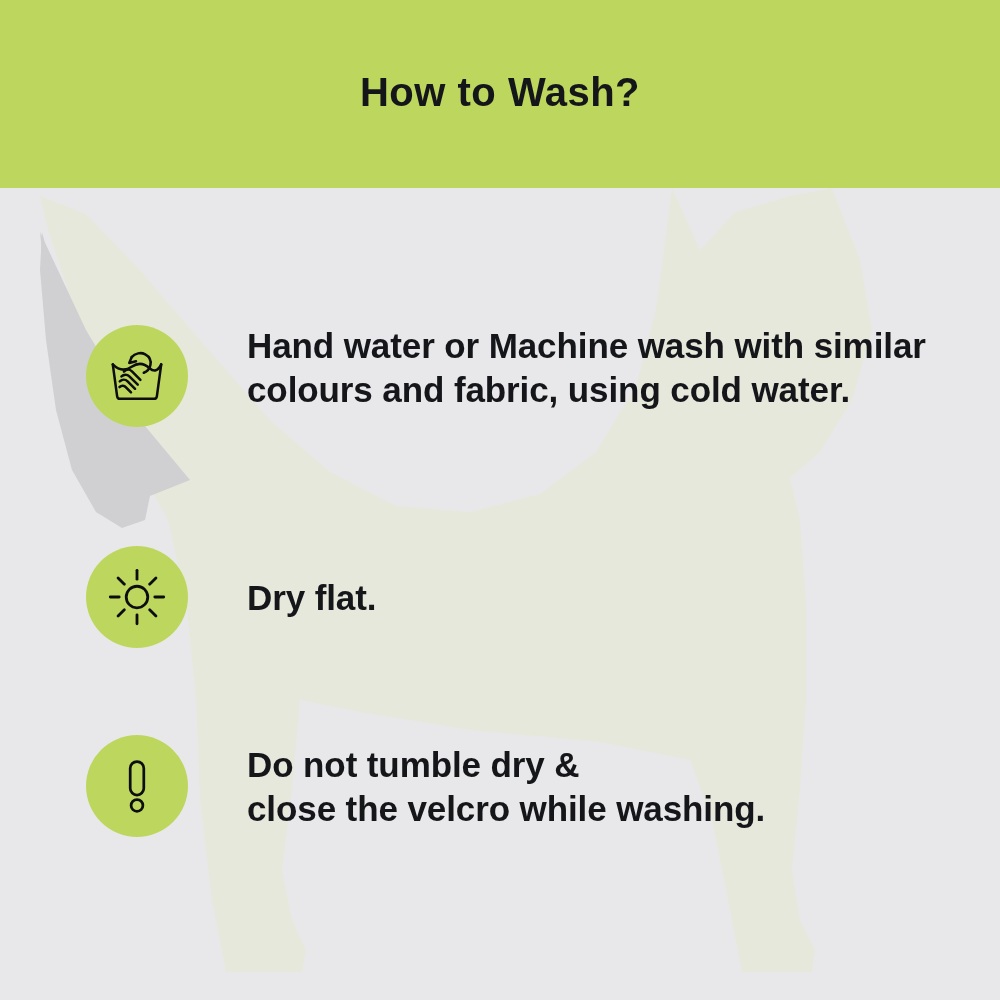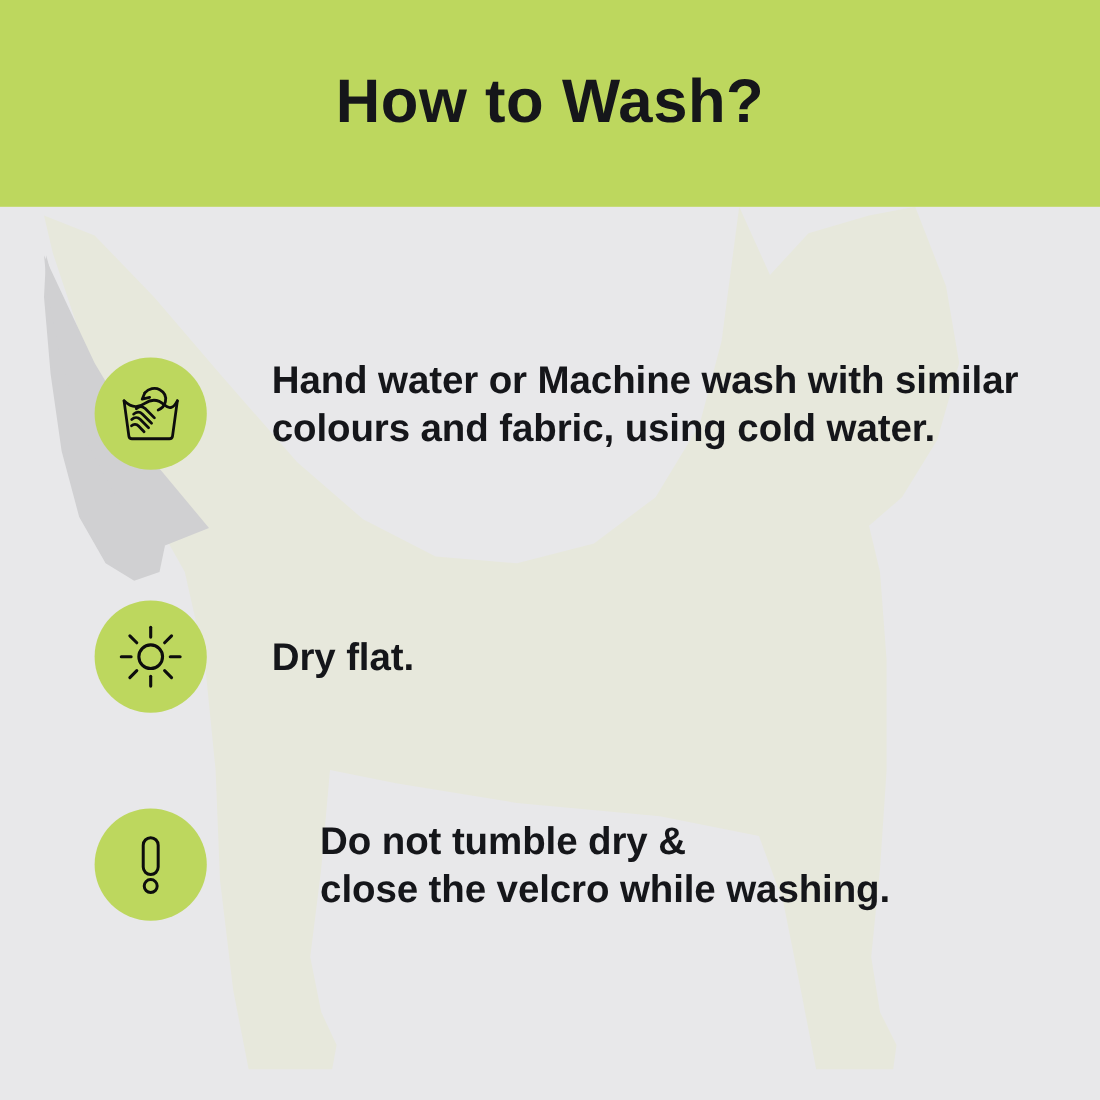--- a/index.html
+++ b/index.html
@@ -36,21 +36,21 @@
     width: 1000px;
     height: 188px;
     background: #bdd75e;
     z-index: 3;
     display: flex;
     align-items: center;
     justify-content: center;
   }
   .header-title {
     font-family: "Liberation Sans", sans-serif;
-    font-size: 56px;
+    font-size: 40px;
     font-weight: bold;
     color: #15161a;
     letter-spacing: 0.5px;
     line-height: 1;
     margin: 0;
     padding-bottom: 4px;
     white-space: nowrap;
   }
 
   
@@ -63,21 +63,21 @@
     z-index: 2;
   }
   .row {
     position: absolute;
     left: 86px;
     display: flex;
     align-items: flex-start;
   }
   .row-1 { top: 137px; }
   .row-2 { top: 358px; }
-  .row-3 { top: 547px; gap: 44px; }
+  .row-3 { top: 547px; }
 
   .icon-badge {
     width: 102px;
     height: 102px;
     border-radius: 50%;
     background: #bdd75e;
     flex: 0 0 102px;
     display: flex;
     align-items: center;
     justify-content: center;

